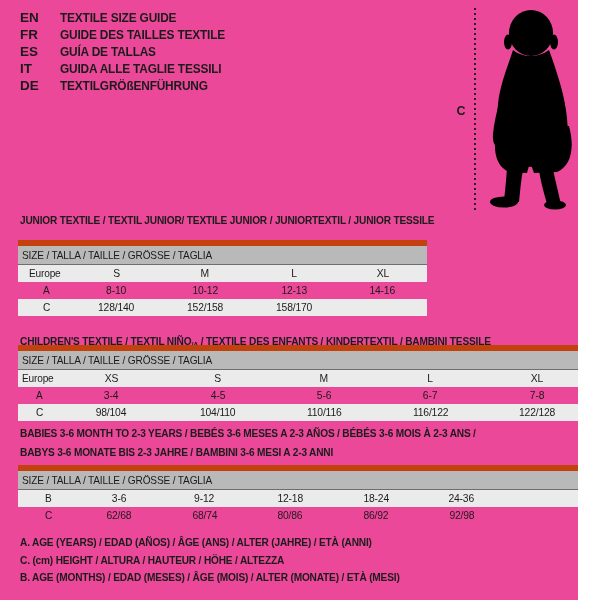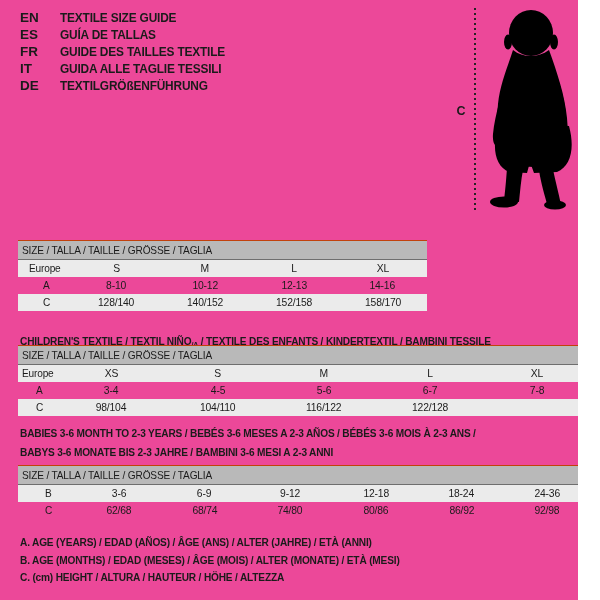--- a/index.html
+++ b/index.html
@@ -38,21 +38,21 @@
   .t3{left:20px;top:424px;line-height:18.5px;}
   .sub{font-size:8px;vertical-align:-2px;}
 
   
   .tbl{position:absolute;}
   .tbl1{left:18px;top:240px;width:409px;}
   .tbl2{left:18px;top:345px;width:572px;}
   .tbl3{left:18px;top:465px;width:572px;}
   .tbl-head{
     height:18px;line-height:18px;background:#b9b9b9;
-    border-top:1px solid #c2410c;border-bottom:1px solid #6e6e6e;
+    border-top:6px solid #c2410c;border-bottom:1px solid #6e6e6e;
     font-size:11.5px;padding-left:4px;
   }
   .tbl-row{display:grid;height:17px;line-height:17px;font-size:11.5px;align-items:center;}
   .tbl1 .tbl-row{grid-template-columns:54px repeat(4,1fr);}
   .tbl2 .tbl-row{grid-template-columns:40px repeat(5,1fr);}
   .tbl3 .tbl-row{grid-template-columns:58px repeat(6,1fr);}
   .tbl-row:nth-child(even){background:#ebebeb;}
   .row-label{padding-left:4px;text-align:center;}
   .cell{text-align:center;}
 
@@ -63,24 +63,24 @@
 </head>
 <body>
 
 <div class="page">
 
   <div class="lang-block">
     <div class="lang-row">
       <span class="lang-code">EN</span><span class="lang-label cond">TEXTILE SIZE GUIDE</span>
     </div>
     <div class="lang-row">
+      <span class="lang-code">FR</span><span class="lang-label cond">GUIDE DES TAILLES TEXTILE</span>
+    </div>
+    <div class="lang-row">
       <span class="lang-code">ES</span><span class="lang-label cond">GUÍA DE TALLAS</span>
-    </div>
-    <div class="lang-row">
-      <span class="lang-code">FR</span><span class="lang-label cond">GUIDE DES TAILLES TEXTILE</span>
     </div>
     <div class="lang-row">
       <span class="lang-code">IT</span><span class="lang-label cond">GUIDA ALLE TAGLIE TESSILI</span>
     </div>
     <div class="lang-row">
       <span class="lang-code">DE</span><span class="lang-label cond">TEXTILGRÖßENFÜHRUNG</span>
     </div>
   </div>
 
   <div class="height-line"></div>
@@ -94,20 +94,23 @@
       <path d="M27 52 C19 78 11 104 9 124 C8 136 14 140 18 134 C24 116 31 94 37 76 Z"></path>
       <path d="M67 50 C75 70 81 90 82 106 C83 118 77 122 73 114 C69 98 63 78 59 62 Z"></path>
       <path d="M15 112 C7 138 11 156 25 162 L43 163 L46 152 L50 163 L73 162 C87 156 91 138 85 116 Z"></path>
       <path d="M23 158 C22 172 21 182 20 190 L35 192 C36 182 37 170 39 160 Z"></path>
       <ellipse cx="20" cy="192" rx="14" ry="5.5"></ellipse>
       <path d="M55 160 C57 174 61 186 63 194 L77 195 C75 184 71 170 69 159 Z"></path>
       <ellipse cx="71" cy="195" rx="11" ry="4.5"></ellipse>
     </g>
   </svg>
 
+  <div class="sec-title t1">
+    <span class="cond">JUNIOR TEXTILE / TEXTIL JUNIOR/ TEXTILE JUNIOR / JUNIORTEXTIL / JUNIOR TESSILE</span>
+  </div>
   <div class="tbl tbl1">
     <div class="tbl-head">
       <span class="cond">SIZE / TALLA / TAILLE / GRÖSSE / TAGLIA</span>
     </div>
     <div class="tbl-row">
       <span class="row-label"><span class="cond">Europe</span></span>
       <span class="cell"><span class="condc">S</span></span>
       <span class="cell"><span class="condc">M</span></span>
       <span class="cell"><span class="condc">L</span></span>
       <span class="cell"><span class="condc">XL</span></span>
@@ -115,21 +118,20 @@
     <div class="tbl-row">
       <span class="row-label"><span class="cond">A</span></span>
       <span class="cell"><span class="condc">8-10</span></span>
       <span class="cell"><span class="condc">10-12</span></span>
       <span class="cell"><span class="condc">12-13</span></span>
       <span class="cell"><span class="condc">14-16</span></span>
     </div>
     <div class="tbl-row">
       <span class="row-label"><span class="cond">C</span></span>
       <span class="cell"><span class="condc">128/140</span></span>
-      <span class="cell"><span class="condc">140/152</span></span>
       <span class="cell"><span class="condc">152/158</span></span>
       <span class="cell"><span class="condc">158/170</span></span>
     </div>
   </div>
 
   <div class="sec-title t2">
     <span class="cond"><span>CHILDREN'S TEXTILE / TEXTIL NIÑO</span><span class="sub">/A</span><span> / TEXTILE DES ENFANTS / KINDERTEXTIL / BAMBINI TESSILE</span></span>
   </div>
   <div class="tbl tbl2">
     <div class="tbl-head">
@@ -148,52 +150,51 @@
       <span class="cell"><span class="condc">3-4</span></span>
       <span class="cell"><span class="condc">4-5</span></span>
       <span class="cell"><span class="condc">5-6</span></span>
       <span class="cell"><span class="condc">6-7</span></span>
       <span class="cell"><span class="condc">7-8</span></span>
     </div>
     <div class="tbl-row">
       <span class="row-label"><span class="cond">C</span></span>
       <span class="cell"><span class="condc">98/104</span></span>
       <span class="cell"><span class="condc">104/110</span></span>
+      <span class="cell"><span class="condc">110/116</span></span>
       <span class="cell"><span class="condc">116/122</span></span>
       <span class="cell"><span class="condc">122/128</span></span>
     </div>
   </div>
 
   <div class="sec-title t3">
     <span class="cond">BABIES 3-6 MONTH TO 2-3 YEARS / BEBÉS 3-6 MESES A 2-3 AÑOS / BÉBÉS 3-6 MOIS À 2-3 ANS /</span><br>
     <span class="cond">BABYS 3-6 MONATE BIS 2-3 JAHRE / BAMBINI 3-6 MESI A 2-3 ANNI</span>
   </div>
   <div class="tbl tbl3">
     <div class="tbl-head">
       <span class="cond">SIZE / TALLA / TAILLE / GRÖSSE / TAGLIA</span>
     </div>
     <div class="tbl-row">
       <span class="row-label"><span class="cond">B</span></span>
       <span class="cell"><span class="condc">3-6</span></span>
-      <span class="cell"><span class="condc">6-9</span></span>
       <span class="cell"><span class="condc">9-12</span></span>
       <span class="cell"><span class="condc">12-18</span></span>
       <span class="cell"><span class="condc">18-24</span></span>
       <span class="cell"><span class="condc">24-36</span></span>
     </div>
     <div class="tbl-row">
       <span class="row-label"><span class="cond">C</span></span>
       <span class="cell"><span class="condc">62/68</span></span>
       <span class="cell"><span class="condc">68/74</span></span>
-      <span class="cell"><span class="condc">74/80</span></span>
       <span class="cell"><span class="condc">80/86</span></span>
       <span class="cell"><span class="condc">86/92</span></span>
       <span class="cell"><span class="condc">92/98</span></span>
     </div>
   </div>
 
   <div class="footnotes">
     <div class="footnote"><span class="cond">A. AGE (YEARS) / EDAD (AÑOS) / ÂGE (ANS) / ALTER (JAHRE) / ETÀ (ANNI)</span></div>
+    <div class="footnote"><span class="cond">C. (cm) HEIGHT / ALTURA / HAUTEUR / HÖHE / ALTEZZA</span></div>
     <div class="footnote"><span class="cond">B. AGE (MONTHS) / EDAD (MESES) / ÂGE (MOIS) / ALTER (MONATE) / ETÀ (MESI)</span></div>
-    <div class="footnote"><span class="cond">C. (cm) HEIGHT / ALTURA / HAUTEUR / HÖHE / ALTEZZA</span></div>
   </div>
 
 </div>
 
 </body></html>

